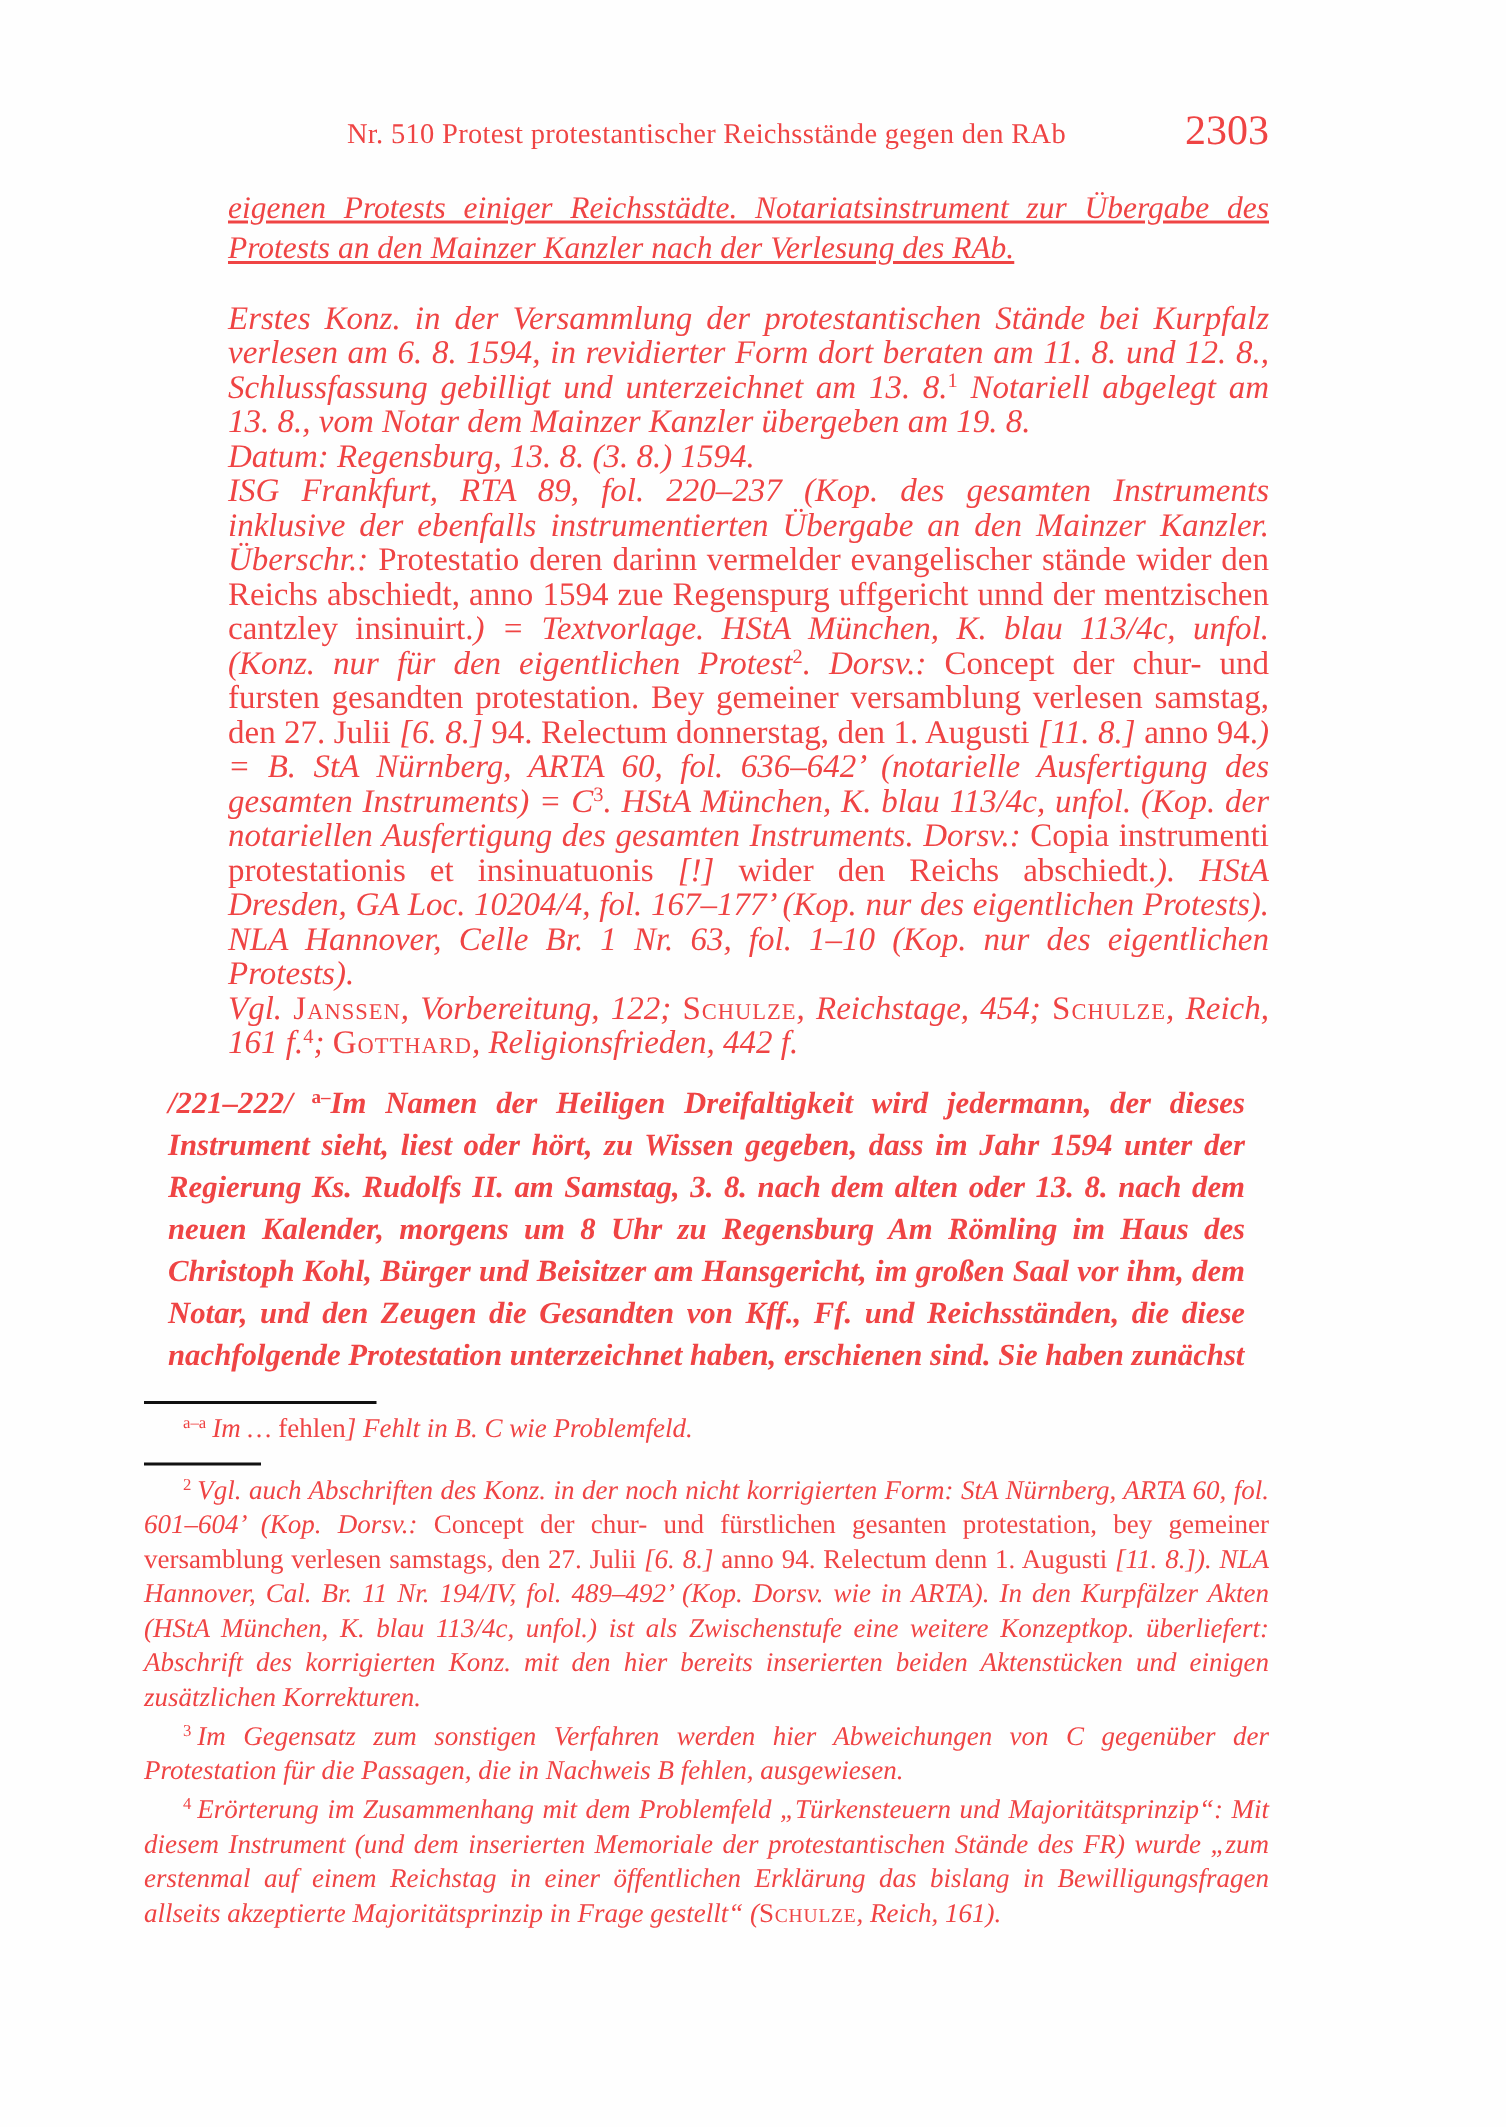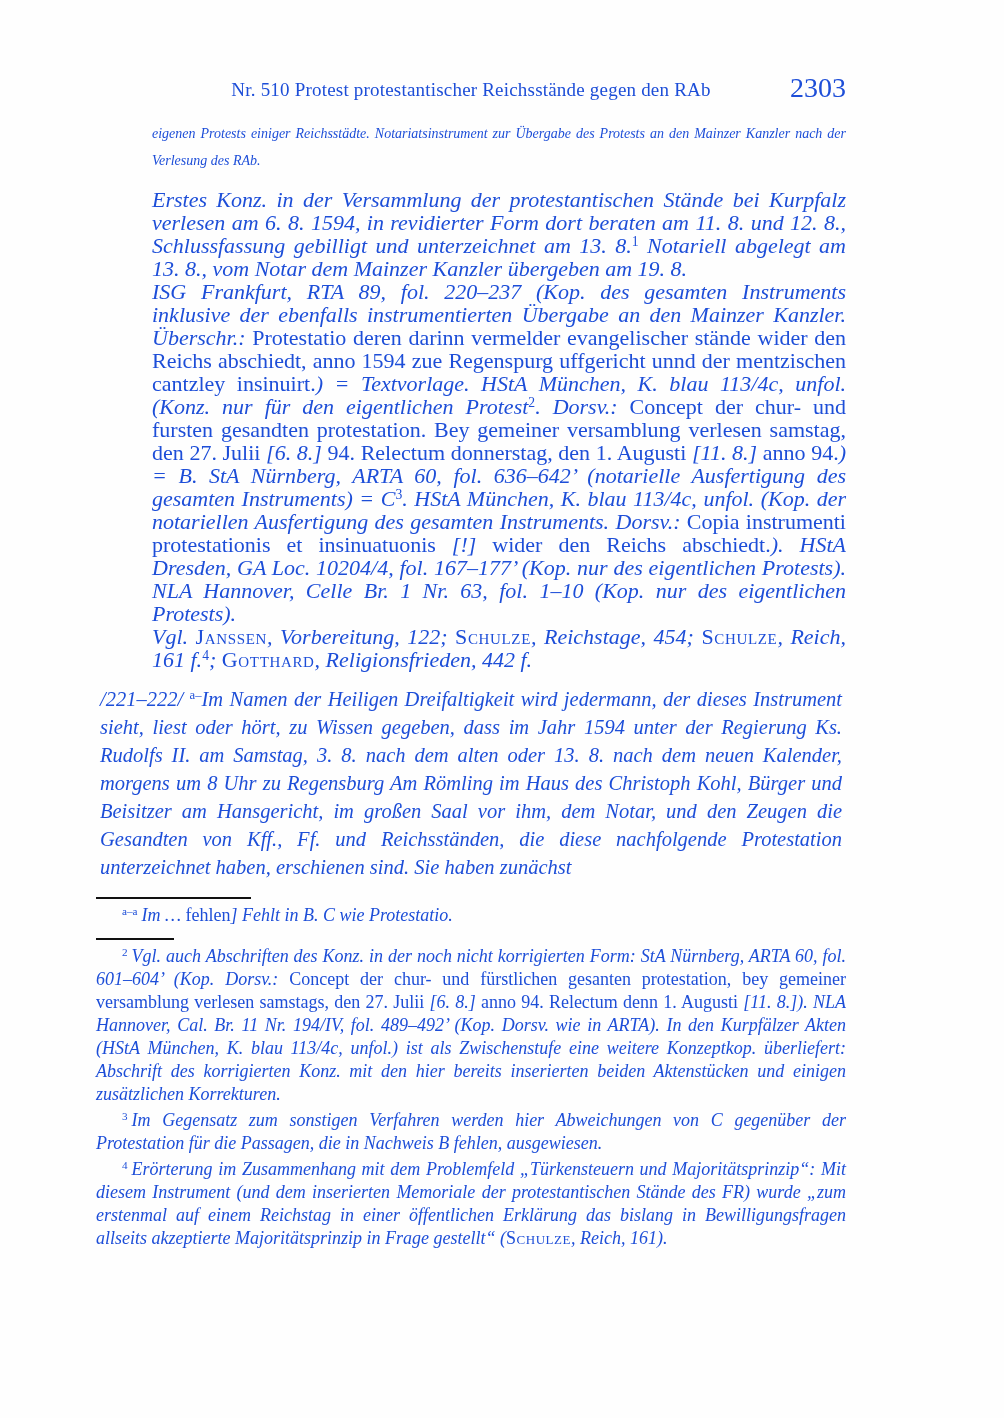--- a/index.html
+++ b/index.html
@@ -7,21 +7,21 @@
     padding: 0;
     background: #ffffff;
   }
   .page {
     position: relative;
     width: 1004px;
     min-height: 1418px;
     box-sizing: border-box;
     padding: 78px 158px 40px 96px;
     background: #fefefe;
-    color: #1d4ed8;
+    color: #ef4444;
     font-family: "Liberation Serif", "DejaVu Serif", serif;
   }
   
   .running-header {
     position: relative;
     width: 100%;
     height: 26px;
     font-size: 19px;
     line-height: 24px;
   }
@@ -32,40 +32,41 @@
   }
   .page-number {
     position: absolute;
     right: 0;
     top: -2px;
     font-size: 28px;
   }
   
   .entry-heading {
     margin: 16px 0 0 56px;
-    font-size: 14px;
+    font-size: 21px;
     line-height: 27px;
     text-align: justify;
+    text-decoration: underline;
   }
   
   .source-description {
     margin: 12px 0 0 56px;
     font-size: 22px;
     line-height: 23px;
     text-align: justify;
   }
   .source-description p { margin: 0; }
   
   .main-text {
     margin: 14px 0 0 0;
     font-size: 20.5px;
     line-height: 28px;
     text-align: justify;
   }
-  .main-text p { margin: 4px; }
+  .main-text p { margin: 16px; font-weight: bold; }
   
   .rule {
     border: 0;
     border-top: 2px solid #111;
     margin: 0;
   }
   .rule-apparatus { width: 155px; margin-top: 16px; }
   .rule-footnotes { width: 78px;  margin-top: 11px; }
   
   .apparatus, .footnotes {
@@ -101,32 +102,33 @@
     <div class="running-title">Nr. 510 Protest protestantischer Reichsstände gegen den RAb</div>
     <div class="page-number">2303</div>
   </div>
 
   <section class="entry-heading">
     <p><span class="seg-it">eigenen Protests einiger Reichsstädte. Notariatsinstrument zur Übergabe des Protests an den Mainzer Kanzler nach der Verlesung des RAb.</span></p>
   </section>
 
   <section class="source-description">
     <p><span class="seg-it">Erstes Konz. in der Versammlung der protestantischen Stände bei Kurpfalz verlesen am 6. 8. 1594, in revidierter Form dort beraten am 11. 8. und 12. 8., Schlussfassung gebilligt und unterzeichnet am 13. 8.</span><span class="seg-sup">1</span><span class="seg-it"> Notariell abgelegt am 13. 8., vom Notar dem Mainzer Kanzler übergeben am 19. 8.</span></p>
+    <p><span class="seg-it">Datum: Regensburg, 13. 8. (3. 8.) 1594.</span></p>
     <p><span class="seg-it">ISG Frankfurt, RTA 89, fol. 220–237 (Kop. des gesamten Instruments inklusive der ebenfalls instrumentierten Übergabe an den Mainzer Kanzler. Überschr.: </span><span class="seg-rm">Protestatio deren darinn vermelder evangelischer stände wider den Reichs abschiedt, anno 1594 zue Regenspurg uffgericht unnd der mentzischen cantzley insinuirt.</span><span class="seg-it">) = Textvorlage. HStA München, K. blau 113/4c, unfol. (Konz. nur für den eigentlichen Protest</span><span class="seg-sup">2</span><span class="seg-it">. Dorsv.: </span><span class="seg-rm">Concept der chur- und fursten gesandten protestation. Bey gemeiner versamblung verlesen samstag, den 27. Julii </span><span class="seg-it">[6. 8.]</span><span class="seg-rm"> 94. Relectum donnerstag, den 1. Augusti </span><span class="seg-it">[11. 8.]</span><span class="seg-rm"> anno 94.</span><span class="seg-it">) = B. StA Nürnberg, ARTA 60, fol. 636–642’ (notarielle Ausfertigung des gesamten Instruments) = C</span><span class="seg-sup">3</span><span class="seg-it">. HStA München, K. blau 113/4c, unfol. (Kop. der notariellen Ausfertigung des gesamten Instruments. Dorsv.: </span><span class="seg-rm">Copia instrumenti protestationis et insinuatuonis </span><span class="seg-it">[!]</span><span class="seg-rm"> wider den Reichs abschiedt.</span><span class="seg-it">). HStA Dresden, GA Loc. 10204/4, fol. 167–177’ (Kop. nur des eigentlichen Protests). NLA Hannover, Celle Br. 1 Nr. 63, fol. 1–10 (Kop. nur des eigentlichen Protests).</span></p>
     <p><span class="seg-it">Vgl. </span><span class="seg-sc">Janssen</span><span class="seg-it">, Vorbereitung, 122; </span><span class="seg-sc">Schulze</span><span class="seg-it">, Reichstage, 454; </span><span class="seg-sc">Schulze</span><span class="seg-it">, Reich, 161 f.</span><span class="seg-sup">4</span><span class="seg-it">; </span><span class="seg-sc">Gotthard</span><span class="seg-it">, Religionsfrieden, 442 f.</span></p>
   </section>
 
   <section class="main-text">
     <p><span class="seg-it">/221–222/ </span><span class="seg-sup">a–</span><span class="seg-it">Im Namen der Heiligen Dreifaltigkeit wird jedermann, der dieses Instrument sieht, liest oder hört, zu Wissen gegeben, dass im Jahr 1594 unter der Regierung Ks. Rudolfs II. am Samstag, 3. 8. nach dem alten oder 13. 8. nach dem neuen Kalender, morgens um 8 Uhr zu Regensburg Am Römling im Haus des Christoph Kohl, Bürger und Beisitzer am Hansgericht, im großen Saal vor ihm, dem Notar, und den Zeugen die Gesandten von Kff., Ff. und Reichsständen, die diese nachfolgende Protestation unterzeichnet haben, erschienen sind. Sie haben zunächst</span></p>
   </section>
 
   <div class="rule rule-apparatus"></div>
 
   <section class="apparatus">
-    <p><span class="seg-sup">a–a</span><span class="seg-it">Im … </span><span class="seg-rm">fehlen</span><span class="seg-it">] Fehlt in B. C wie Protestatio.</span></p>
+    <p><span class="seg-sup">a–a</span><span class="seg-it">Im … </span><span class="seg-rm">fehlen</span><span class="seg-it">] Fehlt in B. C wie Problemfeld.</span></p>
   </section>
 
   <div class="rule rule-footnotes"></div>
 
   <section class="footnotes">
     <p class="footnote"><span class="seg-sup">2</span><span class="seg-it">Vgl. auch Abschriften des Konz. in der noch nicht korrigierten Form: StA Nürnberg, ARTA 60, fol. 601–604’ (Kop. Dorsv.: </span><span class="seg-rm">Concept der chur- und fürstlichen gesanten protestation, bey gemeiner versamblung verlesen samstags, den 27. Julii </span><span class="seg-it">[6. 8.]</span><span class="seg-rm"> anno 94. Relectum denn 1. Augusti </span><span class="seg-it">[11. 8.]). NLA Hannover, Cal. Br. 11 Nr. 194/IV, fol. 489–492’ (Kop. Dorsv. wie in ARTA). In den Kurpfälzer Akten (HStA München, K. blau 113/4c, unfol.) ist als Zwischenstufe eine weitere Konzeptkop. überliefert: Abschrift des korrigierten Konz. mit den hier bereits inserierten beiden Aktenstücken und einigen zusätzlichen Korrekturen.</span></p>
     <p class="footnote"><span class="seg-sup">3</span><span class="seg-it">Im Gegensatz zum sonstigen Verfahren werden hier Abweichungen von C gegenüber der Protestation für die Passagen, die in Nachweis B fehlen, ausgewiesen.</span></p>
     <p class="footnote"><span class="seg-sup">4</span><span class="seg-it">Erörterung im Zusammenhang mit dem Problemfeld „Türkensteuern und Majoritätsprinzip“: Mit diesem Instrument (und dem inserierten Memoriale der protestantischen Stände des FR) wurde „zum erstenmal auf einem Reichstag in einer öffentlichen Erklärung das bislang in Bewilligungsfragen allseits akzeptierte Majoritätsprinzip in Frage gestellt“ (</span><span class="seg-sc">Schulze</span><span class="seg-it">, Reich, 161).</span></p>
   </section>
 

